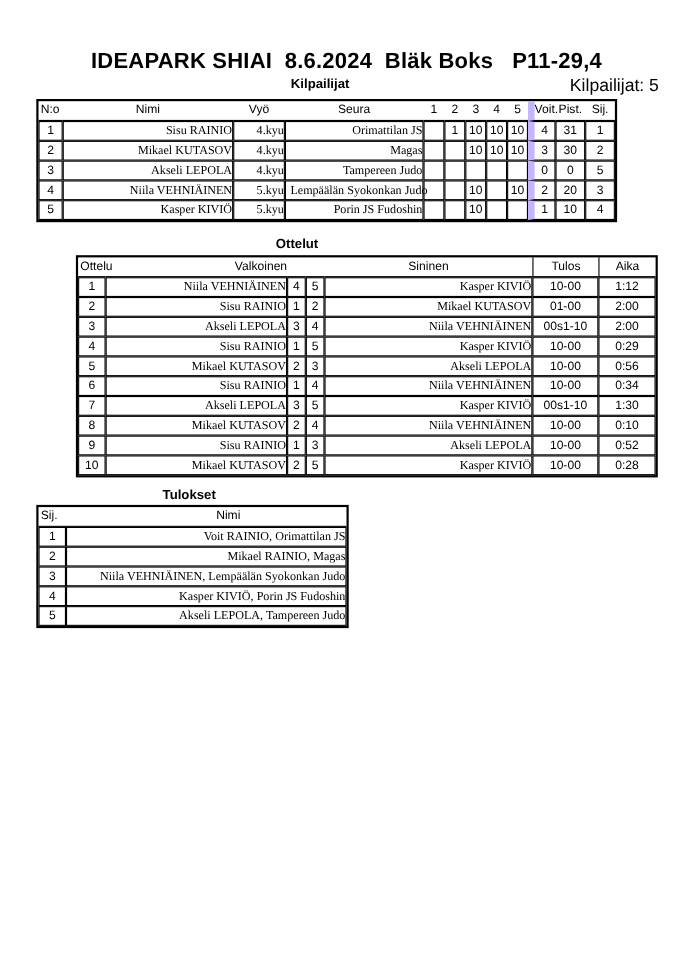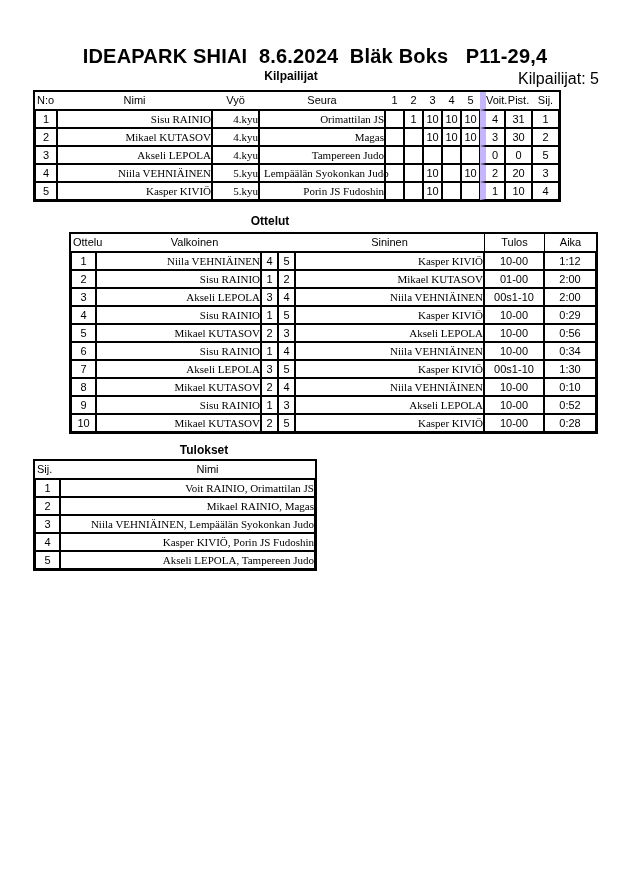--- a/index.html
+++ b/index.html
@@ -8,21 +8,21 @@
     position:relative; width:630px; height:891px; background:#fff;
     font-family:"Liberation Sans","DejaVu Sans",sans-serif; color:#000; overflow:hidden;
   }
   .doc-title {
     position:absolute; top:45px; left:0; width:630px; text-align:center;
     font-size:20px; font-weight:700; white-space:pre; letter-spacing:0.2px;
   }
   .sec-title { position:absolute; font-size:12px; font-weight:700; transform:translateX(-50%); white-space:nowrap; }
   #sub-kilpailijat { top:69px; left:291px; }
   #sub-ottelut    { top:214px; left:270px; }
-  #sub-tulokset   { top:443px; left:172px;margin-left:32px; }
+  #sub-tulokset   { top:443px; left:172px; }
   .count-label { position:absolute; top:70px; right:31px; font-size:16px; }
 
   table {
     position:absolute; left:33px;
     border-collapse:separate; border-spacing:0; table-layout:fixed;
     border:2px solid #000; background:#fff; font-size:11px; line-height:15px;
   }
   #t1 { top:90px;  width:526px; }
   #t2 { top:232px; width:529px;margin-left:36px; }
   #t3 { top:459px; width:284px; }
@@ -32,21 +32,21 @@
     border:0 solid #000; border-bottom:1px solid #000;
     font-weight:400; text-align:center; white-space:nowrap; overflow:visible;
   }
   td { border:1px solid #000; white-space:nowrap; overflow:hidden; }
   td.l { text-align:right; padding-left:4px;font-family:Liberation Serif, serif; }
   td.c { text-align:center; }
   td.ovf { overflow:visible; }
   .hl { text-align:left; padding-left:2px; }
   th.thickL, td.thickL { border-left:6px solid #c4b5fd; }
   th.vl { border-left:1px solid #000; }
-  th.shift60 { padding-left:32px; }
+  th.shift60 { padding-left:32px;text-align:right; }
   th.shift40 { padding-left:40px; }
 </style>
 </head>
 <body>
 
 <div class="page">
   <div class="doc-title">IDEAPARK SHIAI  8.6.2024  Bläk Boks   P11-29,4</div>
   <div class="sec-title" id="sub-kilpailijat">Kilpailijat</div>
   <div class="count-label">Kilpailijat: 5</div>
 

